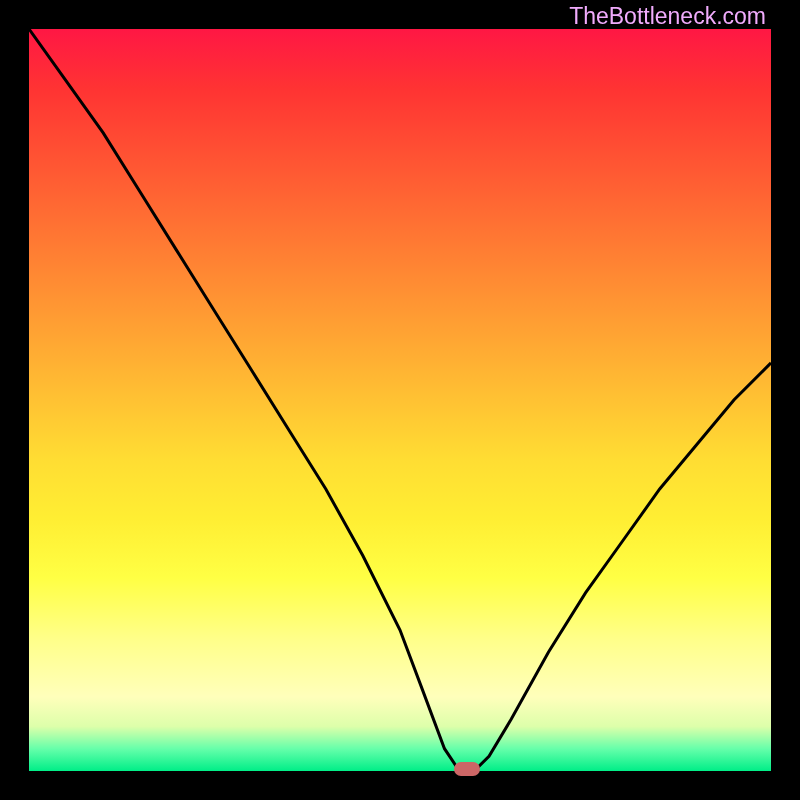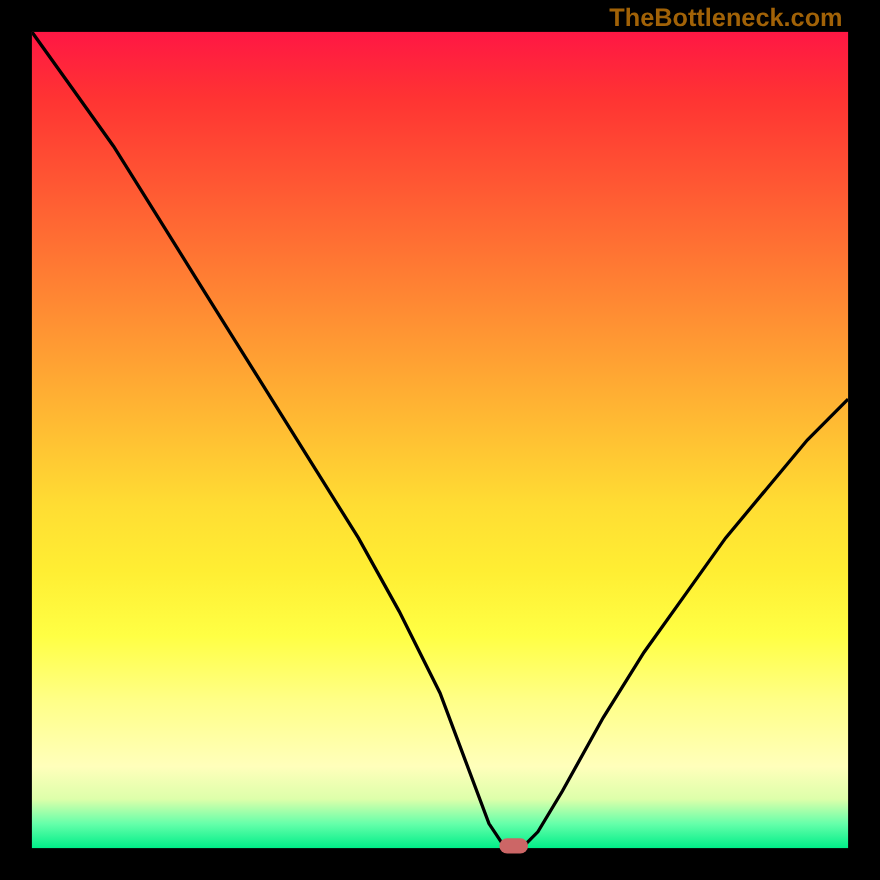--- a/index.html
+++ b/index.html
@@ -36,23 +36,23 @@
       #ffff88 82%,
       #ffffbb 90%,
       #ddffaa 94%,
       #66ffaa 97%,
       #00ee88 100%);
   }
   .attribution {
     position: absolute;
     top: 3px;
     right: 34px;
-    color: #a16207;
+    color: #f0abfc;
     font-size: 23px;
-    font-weight: bold;
+    font-weight: normal;
     font-family: Arial, sans-serif;
   }
   .curve-svg {
     position: absolute;
     left: 29px;
     top: 29px;
     width: 742px;
     height: 742px;
   }
   .marker {

